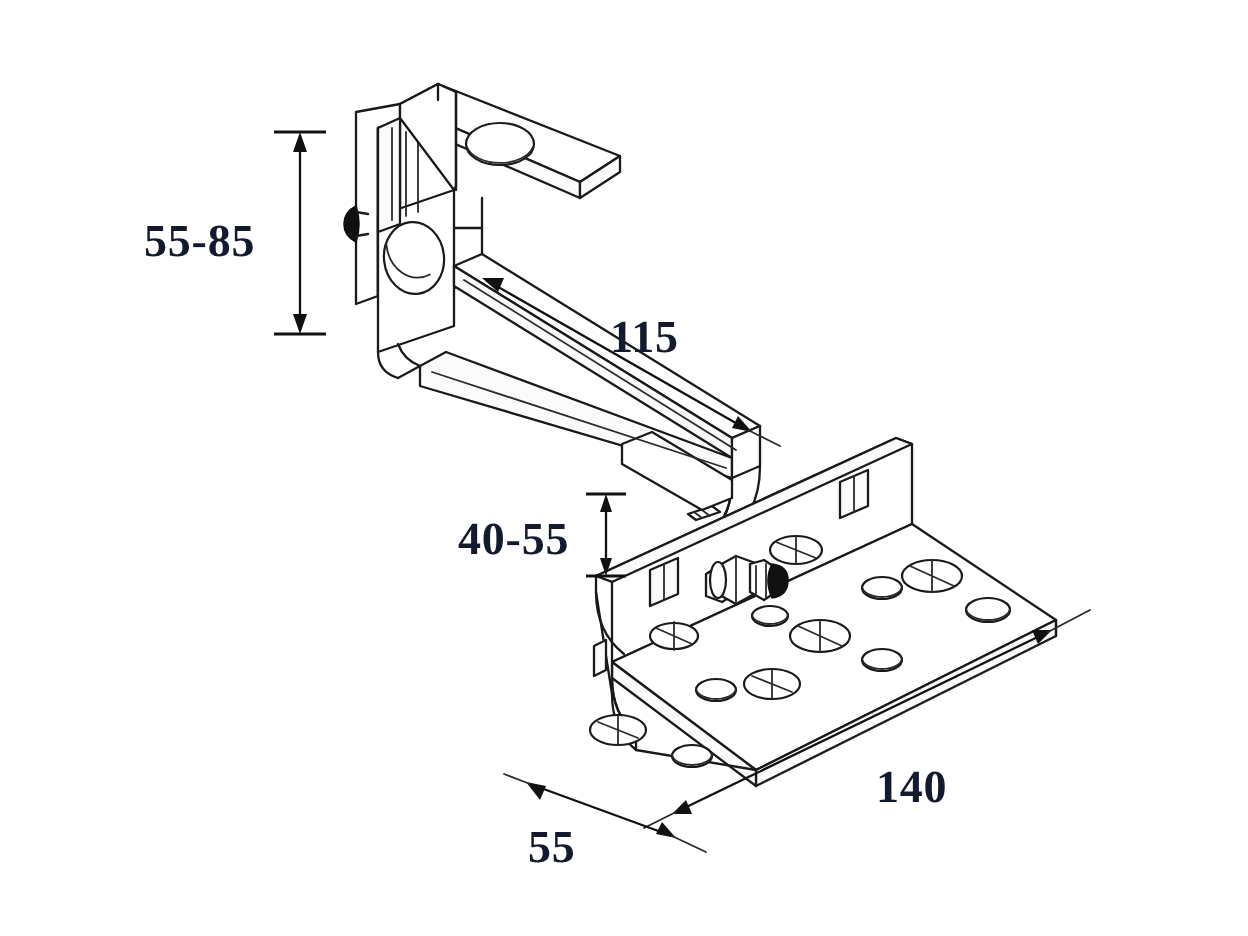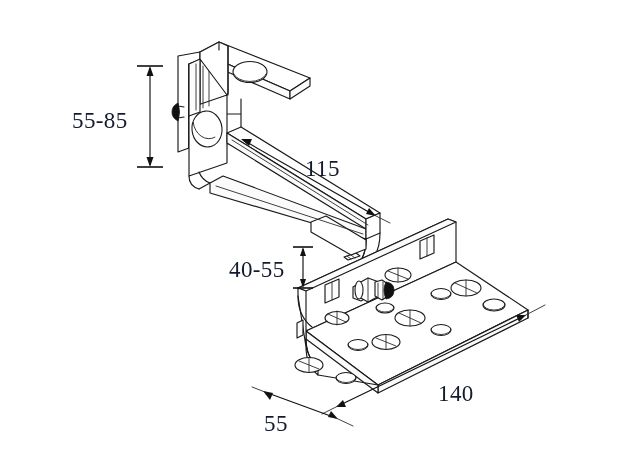--- a/index.html
+++ b/index.html
@@ -7,20 +7,21 @@
   body{
     width:624px;height:468px;
     font-family:"Liberation Serif", serif;
     overflow:hidden;
     position:relative;
   }
   #sheet{
     position:relative;
     width:624px;height:468px;
     background:#ffffff;
+    font-weight:bold;
   }
   svg#drawing{
     position:absolute;
     top:0;left:0;
     width:624px;height:468px;
     display:block;
   }
   .ln{
     fill:none;
     stroke:#1a1a1a;

